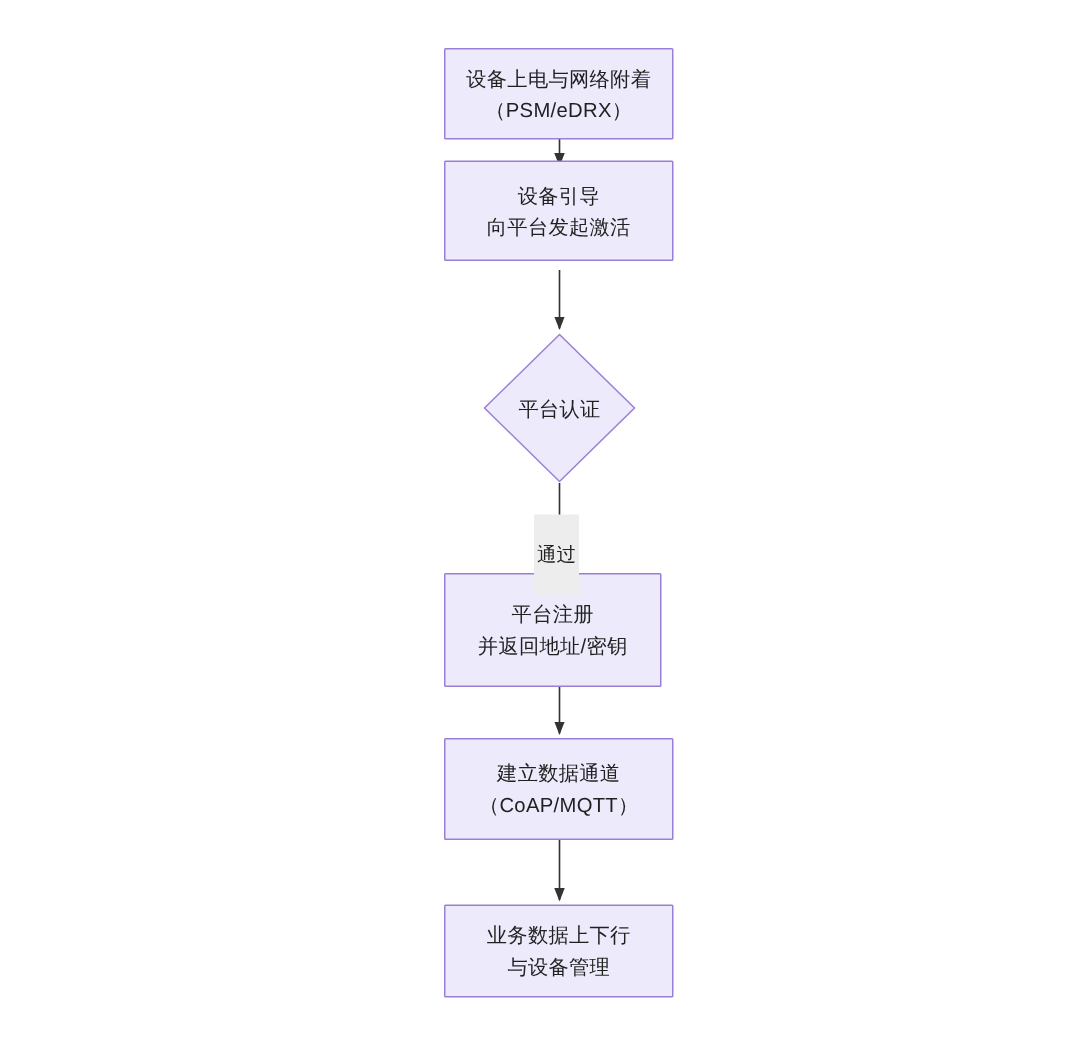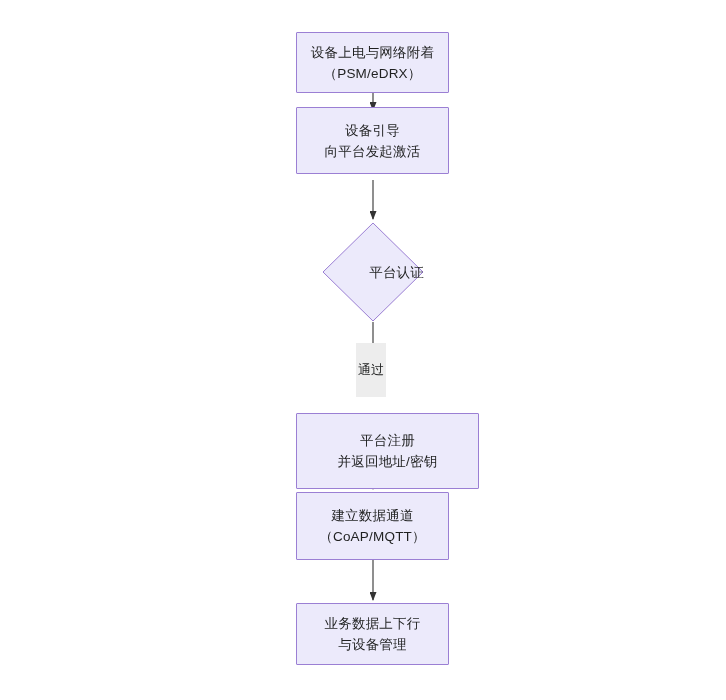--- a/index.html
+++ b/index.html
@@ -45,21 +45,21 @@
     line-height: 21px;
     color: #1F2020;
     letter-spacing: 0.2px;
     white-space: pre-line;
     padding: 0 6px;
   }
   .node-diamond-wrap {
     position: absolute;
     display: flex;
     align-items: center;
-    justify-content: flex-end;
+    justify-content: center;
   }
   .diamond-shape {
     position: absolute;
     left: 0;
     top: 0;
   }
   .diamond-label {
     position: relative;
     z-index: 2;
     font-size: 13.5px;
@@ -113,21 +113,21 @@
 
   <div class="node-diamond-wrap" style="left:322px; top:222px; width:102px; height:100px;">
     <svg class="diamond-shape" width="102" height="100" viewBox="0 0 102 100">
       <polygon points="51,1 101,50 51,99 1,50" fill="#ECEAFB" stroke="#9B7FD4" stroke-width="1"></polygon>
     </svg>
     <div class="diamond-label">平台认证</div>
   </div>
 
   <div class="edge-label" style="left:356px; top:343px;">通过</div>
 
-  <div class="node node-rect" style="left:296px; top:382px; width:183px; height:76px;margin-top:31px;">
+  <div class="node node-rect" style="left:296px; top:382px; width:145px; height:76px;">
     <div class="node-label">平台注册
 并返回地址/密钥</div>
   </div>
 
   <div class="node node-rect" style="left:296px; top:603px; width:153px; height:62px;">
     <div class="node-label">业务数据上下行
 与设备管理</div>
   </div>
 
   <div class="node node-rect" style="left:296px; top:492px; width:153px; height:68px;">

